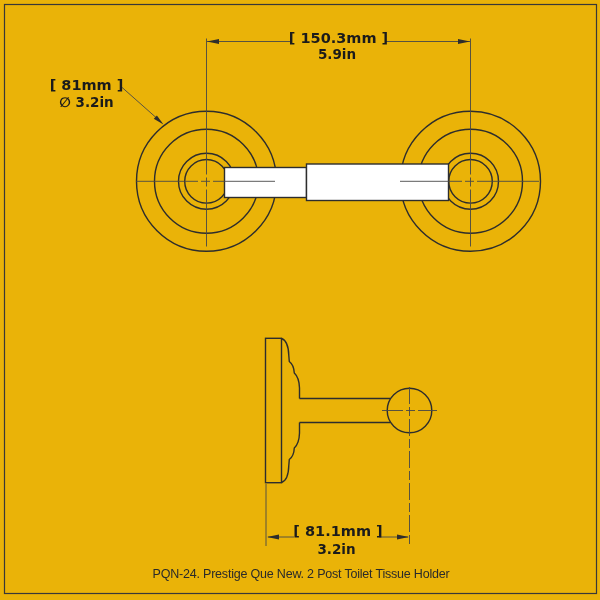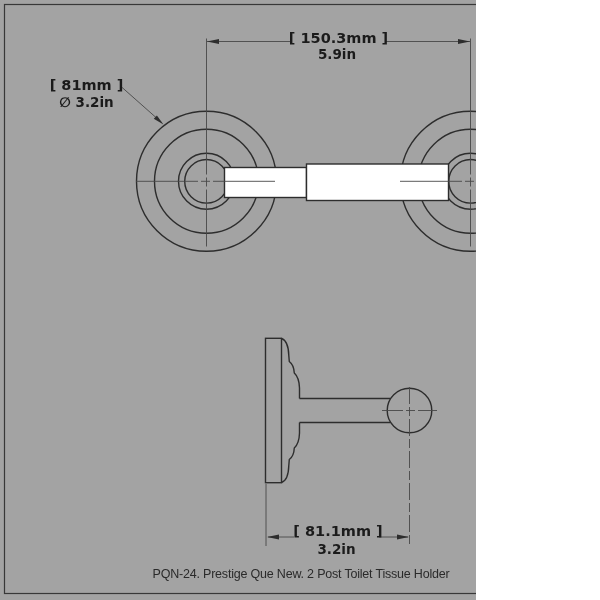--- a/index.html
+++ b/index.html
@@ -1,20 +1,20 @@
 <!DOCTYPE html>
 <html><head>
 <meta charset="utf-8">
 <style>
   html, body { margin: 0; padding: 0; background: #ffffff; }
   .canvas {
     position: relative;
-    width: 476px;
+    width: 600px;
     height: 600px;
-    background: #a3a3a3;
+    background: #eab308;
     font-family: "Liberation Sans", sans-serif;
     overflow: hidden;
   }
   svg { position: absolute; top: 0; left: 0; }
   .obj      { stroke: #2d2d2d; stroke-width: 1.4; fill: none; }
   .obj-fill { stroke: #2d2d2d; stroke-width: 1.4; fill: #ffffff; }
   .thin     { stroke: #474747; stroke-width: 0.9; fill: none; }
   .cl-v     { stroke: #474747; stroke-width: 0.9; fill: none; stroke-dasharray: 136 3 9 3; }
   .cl-h     { stroke: #474747; stroke-width: 0.9; fill: none; stroke-dasharray: 62 3 9 3; }
   .cl-bh    { stroke: #474747; stroke-width: 0.9; fill: none; stroke-dasharray: 21 3 9 3; }

